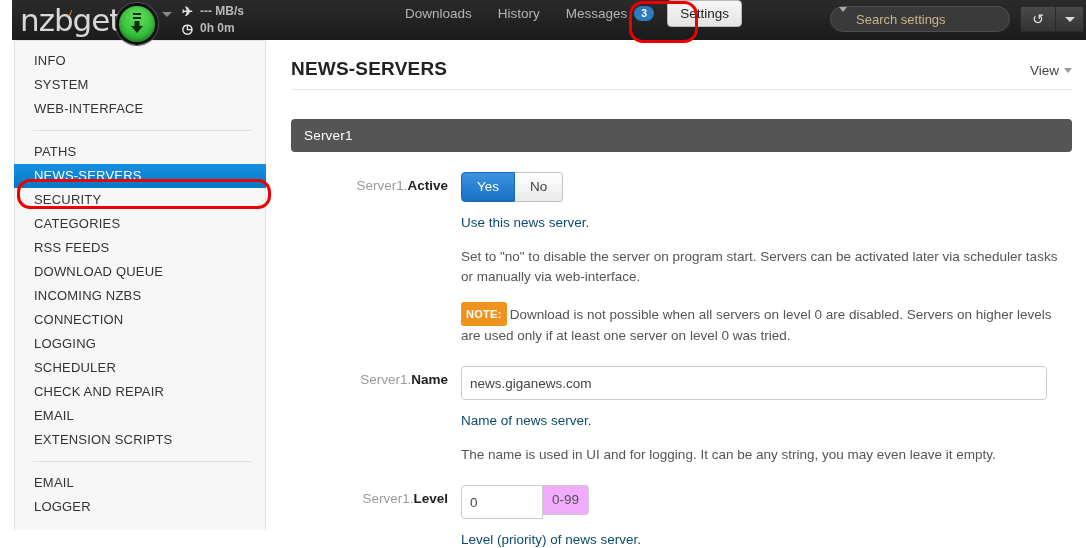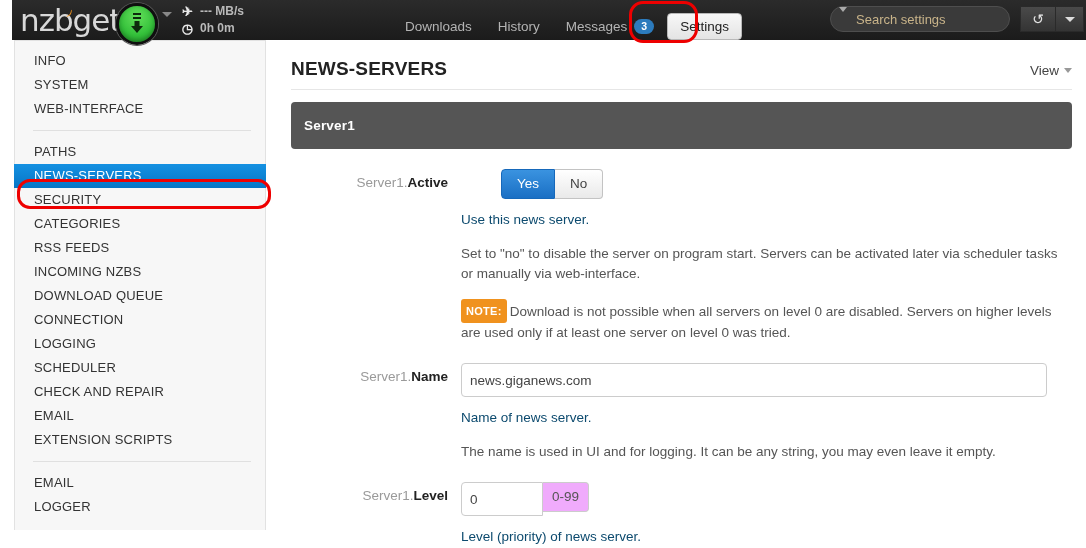--- a/index.html
+++ b/index.html
@@ -85,21 +85,21 @@
   }
   .stats .row { display: flex; align-items: center; gap: 5px; height: 17px; }
   .stats .ic { width: 15px; text-align: center; font-size: 13px; color: #e8e8e8; }
 
   .nav-links {
     position: absolute;
     left: 380px;
     top: 0;
     height: 40px;
     display: flex;
-    align-items: flex-end;
+    align-items: flex-start;
     gap: 0px;
   }
   .nav-link {
     color: #b4b4b4;
     font-size: 13.5px;
     padding: 6px 13px;
     border-radius: 4px;
     text-decoration: none;
     display: flex;
     align-items: center;
@@ -255,27 +255,27 @@
     padding-bottom: 2px;
     margin-left: 19px;
   }
   .view-menu .caret-dn {
     width: 0; height: 0;
     border-left: 4px solid transparent;
     border-right: 4px solid transparent;
     border-top: 5px solid #999999;
   }
   .section-head {
-    margin-top: 12px;
+    margin-top: 29px;
     background: #555555;
     color: #ffffff;
-    font-weight: bold;
+    font-weight: normal;
     font-size: 13.5px;
     border-radius: 4px;
-    padding: 16px 13px;
+    padding: 9px 13px;
     letter-spacing: .2px;
   }
 
   .form-row {
     display: flex;
     margin-top: 20px;
   }
   .form-label {
     width: 170px;
     text-align: right;
@@ -293,21 +293,21 @@
   .btn {
     font-size: 13.5px;
     padding: 5px 15px;
     border: 1px solid #c3c3c3;
     background: linear-gradient(#ffffff, #e9e9e9);
     color: #444444;
     box-sizing: border-box;
     line-height: 18px;
     cursor: pointer;
   }
-  .btn:first-child { border-radius: 4px 0 0 4px; margin-left: 40px; }
+  .btn:first-child { border-radius: 4px 0 0 4px; }
   .btn:last-child { border-radius: 0 4px 4px 0; border-left: 0; }
   .btn.primary {
     background: linear-gradient(#3a93e0, #1a6fc4);
     border-color: #1668ba;
     color: #ffffff;
     font-weight: normal;
   }
 
   .help-red {
     color: #0c4a6e;
@@ -434,22 +434,22 @@
   <a class="side-item" href="#">SYSTEM</a>
   <a class="side-item" href="#">WEB-INTERFACE</a>
 
   <div class="side-sep"></div>
 
   <a class="side-item" href="#">PATHS</a>
   <a class="side-item active" href="#">NEWS-SERVERS</a>
   <a class="side-item" href="#">SECURITY</a>
   <a class="side-item" href="#">CATEGORIES</a>
   <a class="side-item" href="#">RSS FEEDS</a>
+  <a class="side-item" href="#">DOWNLOAD QUEUE</a>
   <a class="side-item" href="#">INCOMING NZBS</a>
-  <a class="side-item" href="#">DOWNLOAD QUEUE</a>
   <a class="side-item" href="#">CONNECTION</a>
   <a class="side-item" href="#">LOGGING</a>
   <a class="side-item" href="#">SCHEDULER</a>
   <a class="side-item" href="#">CHECK AND REPAIR</a>
   <a class="side-item" href="#">EMAIL</a>
   <a class="side-item" href="#">EXTENSION SCRIPTS</a>
 
   <div class="side-sep"></div>
 
   <a class="side-item" href="#">EMAIL</a>

